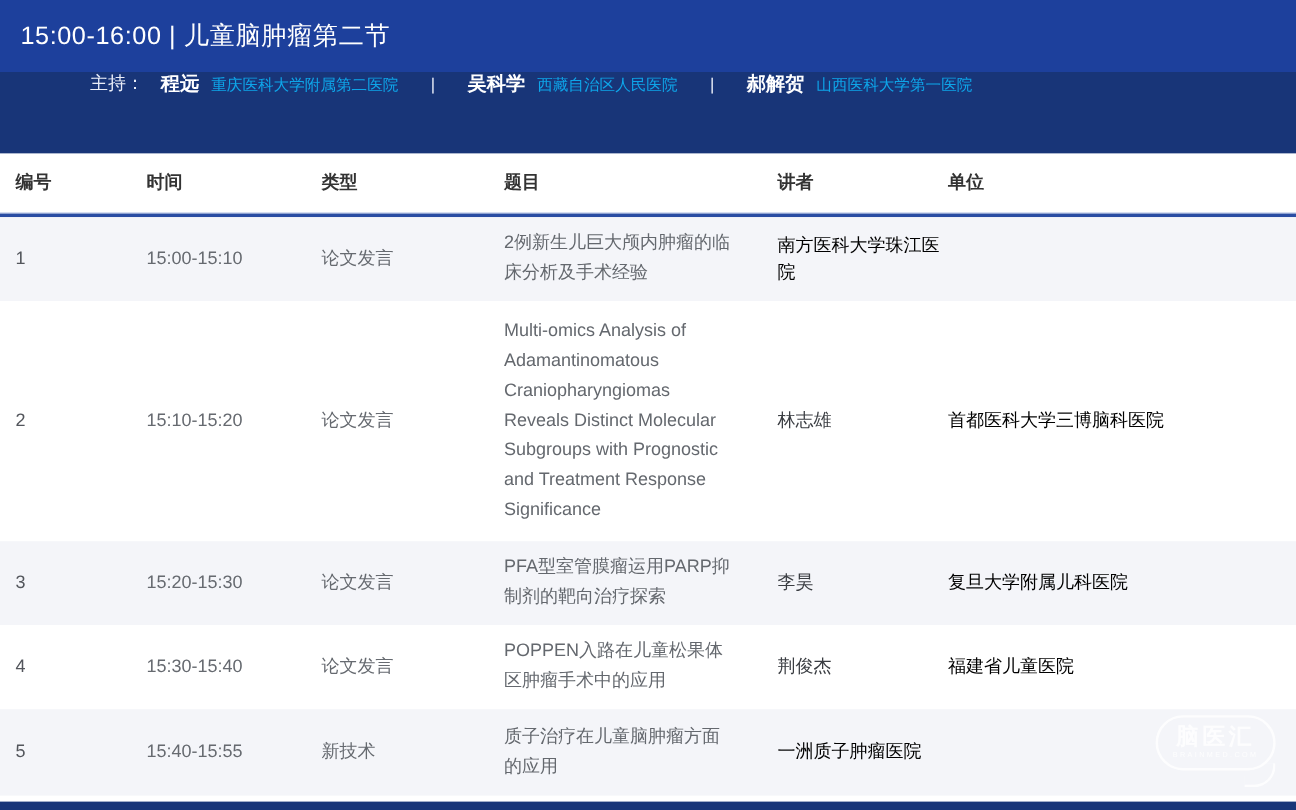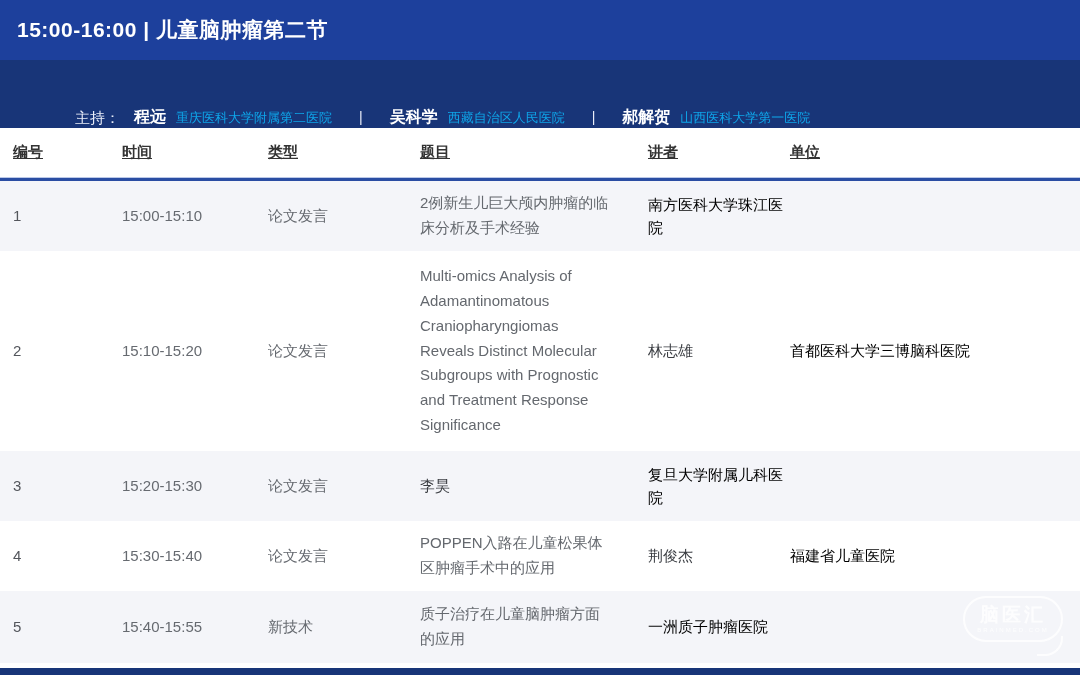--- a/index.html
+++ b/index.html
@@ -3,36 +3,36 @@
 <meta charset="utf-8">
 <style>
   * { margin: 0; padding: 0; box-sizing: border-box; }
   html, body { width: 1080px; height: 675px; overflow: hidden; background: #fff;
     font-family: "Liberation Sans", "DejaVu Sans", sans-serif; }
   .page { position: relative; width: 1080px; height: 675px; }
 
   
   .session-bar { height: 60px; background: #1d409c; display: flex; align-items: center;
     padding-left: 17px; }
-  .session-title { color: #ffffff; font-size: 21px; font-weight: 700; letter-spacing: 0.5px; }
+  .session-title { color: #ffffff; font-size: 21px; font-weight: 400; letter-spacing: 0.5px; }
 
   
-  .mod-bar { height: 68px; background: #183578; display: flex; align-items: flex-end;
+  .mod-bar { height: 68px; background: #183578; display: flex; align-items: flex-start;
     padding-left: 75px; color: #fff; }
   .mod-label { font-size: 15px; color: #e9edf8; margin-right: 14px; }
   .mod-item { display: flex; align-items: baseline; }
   .mod-name { font-size: 16px; font-weight: 700; color: #ffffff; margin-right: 10px; }
   .mod-affil { font-size: 13px; color: #0ea5e9; }
   .mod-sep { font-size: 14px; color: #e9edf8; margin: 0 27px; }
 
   
   .grid-row { display: grid; grid-template-columns: 109px 146px 152px 228px 142px 1fr;
     padding-left: 13px; align-items: center; }
   .thead { height: 50px; background: #ffffff; border-bottom: 1px solid #bcc9e8; }
-  .th { font-size: 15px; font-weight: 700; color: #333333; text-decoration: underline; }
+  .th { font-size: 15px; font-weight: 700; color: #333333; }
   .thead-underline { height: 3px; background: #2a4da3; }
 
   .trow { min-height: 70px; padding-top: 10px; padding-bottom: 10px; }
   .trow.gray { background: #f4f5f9; }
   .trow.white { background: #ffffff; }
   .trow.tall { min-height: 200px; }
   .trow.last { min-height: 72px; }
 
   .td { font-size: 15px; color: #666a70; line-height: 1.55; }
   .td.no { color: #53565c; }
@@ -110,20 +110,21 @@
     <div class="td type">论文发言</div>
     <div class="td title">Multi-omics Analysis of Adamantinomatous Craniopharyngiomas Reveals Distinct Molecular Subgroups with Prognostic and Treatment Response Significance</div>
     <div class="td speaker">林志雄</div>
     <div class="td unit">首都医科大学三博脑科医院</div>
   </div>
 
   <div class="grid-row trow gray">
     <div class="td no">3</div>
     <div class="td time">15:20-15:30</div>
     <div class="td type">论文发言</div>
+    <div class="td title">PFA型室管膜瘤运用PARP抑制剂的靶向治疗探索</div>
     <div class="td speaker">李昊</div>
     <div class="td unit">复旦大学附属儿科医院</div>
   </div>
 
   <div class="grid-row trow white">
     <div class="td no">4</div>
     <div class="td time">15:30-15:40</div>
     <div class="td type">论文发言</div>
     <div class="td title">POPPEN入路在儿童松果体区肿瘤手术中的应用</div>
     <div class="td speaker">荆俊杰</div>

